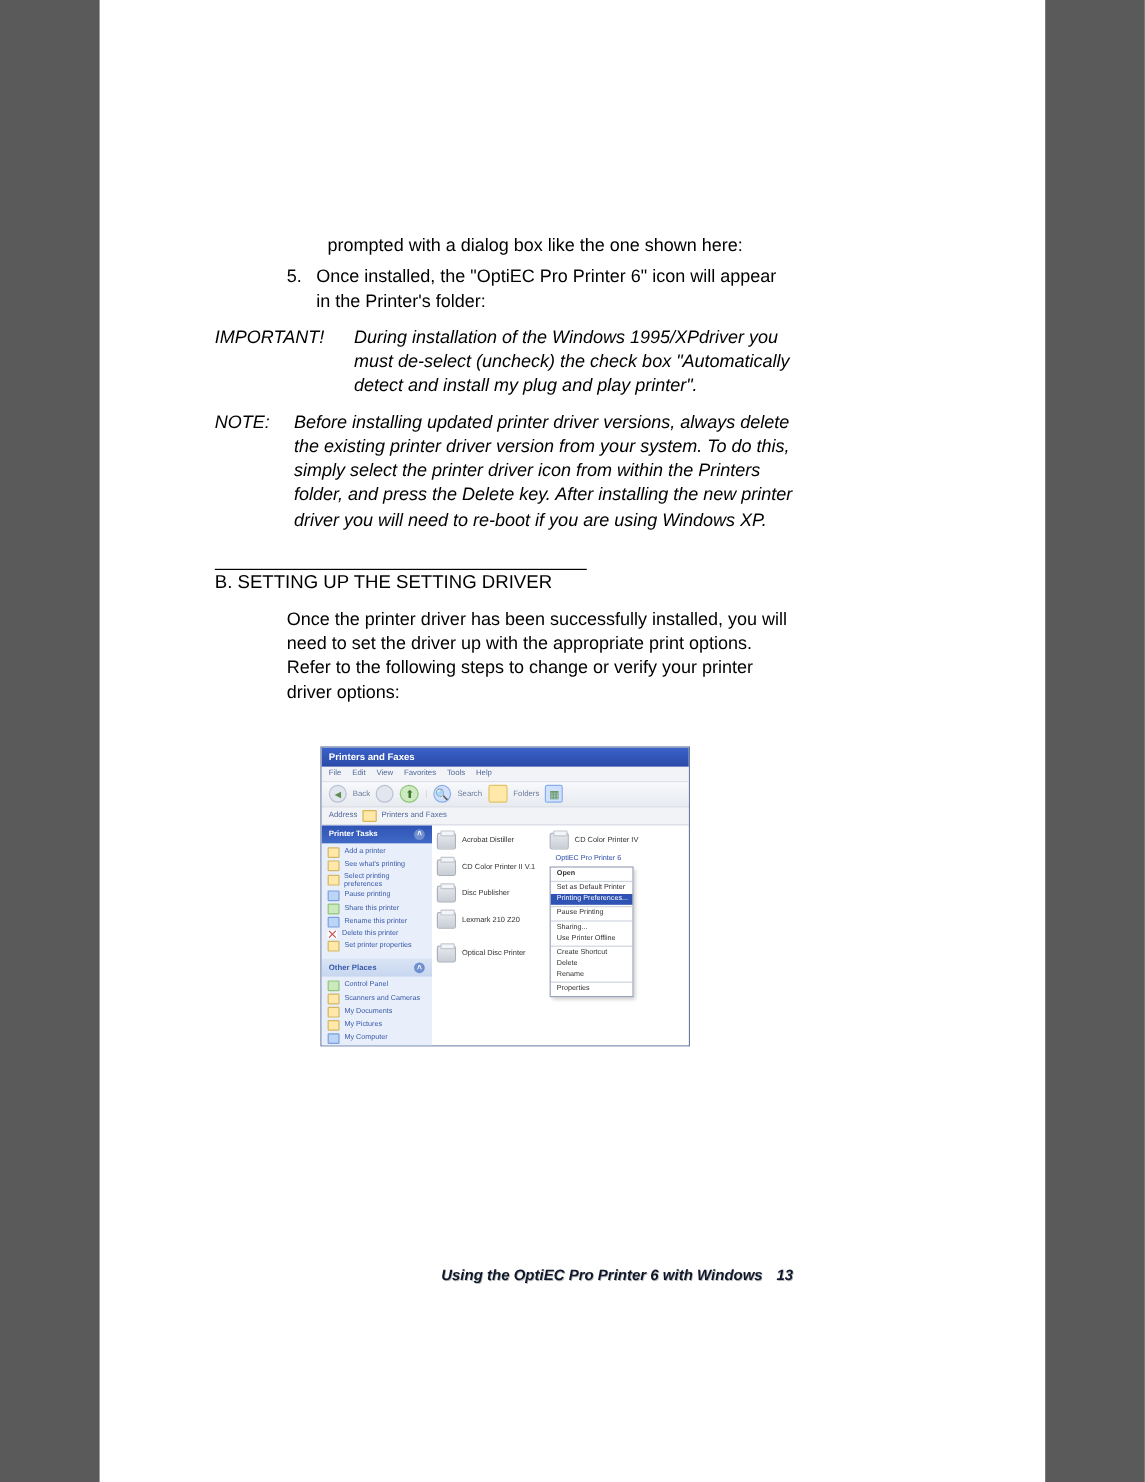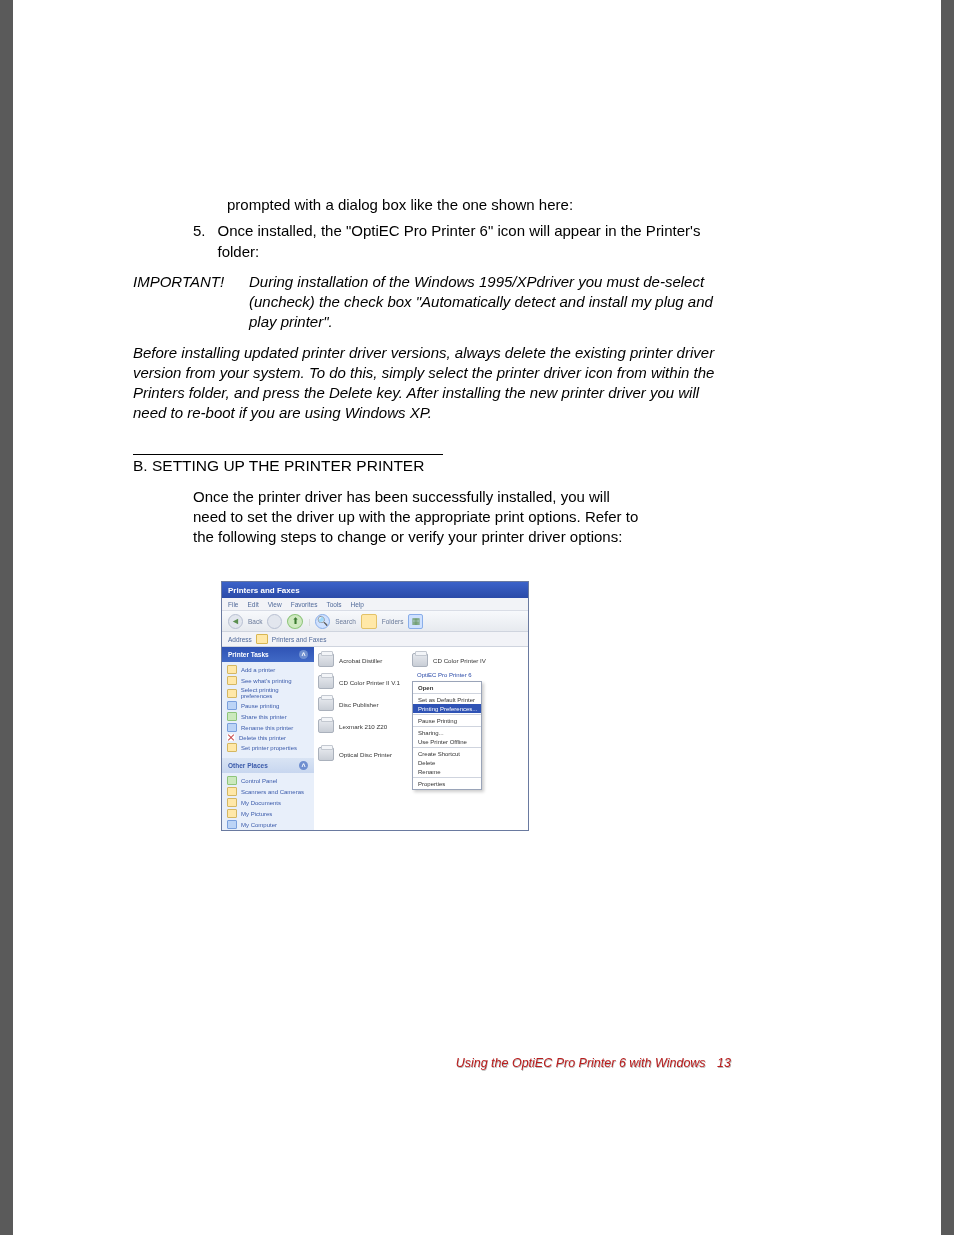--- a/index.html
+++ b/index.html
@@ -4,26 +4,26 @@
 <style>
   body {
     margin: 0;
     padding: 0;
     background: #5a5a5a;
     font-family: Arial, Helvetica, sans-serif;
     display: flex;
     justify-content: center;
   }
   .page {
-    width: 928px;
+    width: 788px;
     height: 1235px;
     background: #ffffff;
     position: relative;
     box-sizing: border-box;
-    padding: 195px 210px 0 120px;
+    padding: 195px 210px 0 96px;
     color: #000;
   }
   .toptext {
     font-size: 15px;
     line-height: 1.35;
     margin-left: 94px;
     margin-bottom: 6px;
   }
   .numlist {
     font-size: 15px;
@@ -205,23 +205,23 @@
   .ctx-item.bold { font-weight:bold;}
   .ctx-item.hl { background:#2f53b5; color:#fff;}
   .ctx-sep { border-top:1px solid #cfd4de; margin:1px 0;}
 
   .footer {
     position: absolute;
     bottom: 165px;
     right: 210px;
     font-family: "Comic Sans MS", cursive, sans-serif;
     font-style: italic;
-    font-weight: normal;
+    font-weight: bold;
     font-size: 12.5px;
-    color: #b91c1c;
+    color: #0f172a;
     text-shadow: 0.6px 0.6px 0 #bbb;
   }
   .footer .pn { margin-left:8px;}
 </style>
 </head>
 <body>
 
 <div class="page">
 
   <div class="toptext">prompted with a dialog box like the one shown here:</div>
@@ -232,25 +232,26 @@
       <span>Once installed, the "OptiEC Pro Printer 6" icon will appear in the Printer's folder:</span>
     </li>
   </ol>
 
   <div class="note-block important">
     <span class="label">IMPORTANT!</span>
     <span>During installation of the Windows 1995/XPdriver you must de-select (uncheck) the check box "Automatically detect and install my plug and play printer".</span>
   </div>
 
   <div class="note-block note">
+    <span class="label">NOTE:</span>
     <span>Before installing updated printer driver versions, always delete the existing printer driver version from your system. To do this, simply select the printer driver icon from within the Printers folder, and press the Delete key. After installing the new printer driver you will need to re-boot if you are using Windows XP.</span>
   </div>
 
   <hr class="section-rule">
-  <div class="section-title">B. SETTING UP THE PRINTER PRINTER</div>
+  <div class="section-title">B. SETTING UP THE SETTING DRIVER</div>
   <div class="body-para">Once the printer driver has been successfully installed, you will need to set the driver up with the appropriate print options. Refer to the following steps to change or verify your printer driver options:</div>
 
   <div class="screenshot">
     <div class="titlebar">
       <span>Printers and Faxes</span>
     </div>
     <div class="menubar">
       <span>File</span>
       <span>Edit</span>
       <span>View</span>

